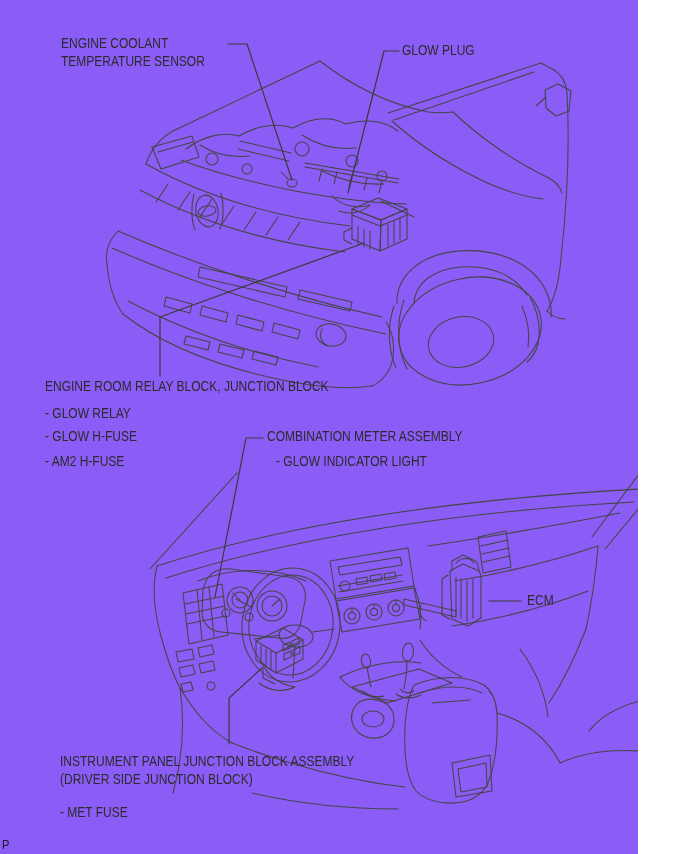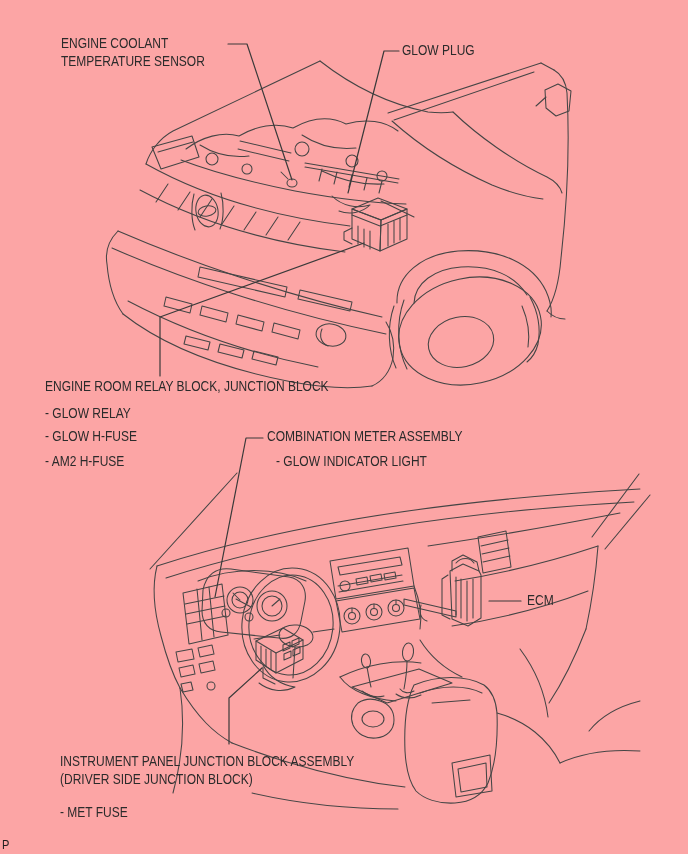--- a/index.html
+++ b/index.html
@@ -1,19 +1,19 @@
 <!DOCTYPE html>
 <html><head>
 <meta charset="utf-8">
 <style>
   html,body{margin:0;padding:0;background:#fff;}
   .canvas{
     position:relative;
-    width:688px;height:854px;
-    background:#fca5a5;
+    width:638px;height:854px;
+    background:#8b5cf6;
     overflow:hidden;
     font-family:"Liberation Sans", sans-serif;
     text-decoration:underline;
   }
   .art{position:absolute;left:0;top:0;width:690px;height:854px;}
   .art path,.art ellipse,.art circle,.art polyline{
     fill:none;stroke:#454545;stroke-width:1.05;
     stroke-linecap:round;stroke-linejoin:round;
   }
   .art .leader{stroke:#3a3a3a;stroke-width:1.2;}

